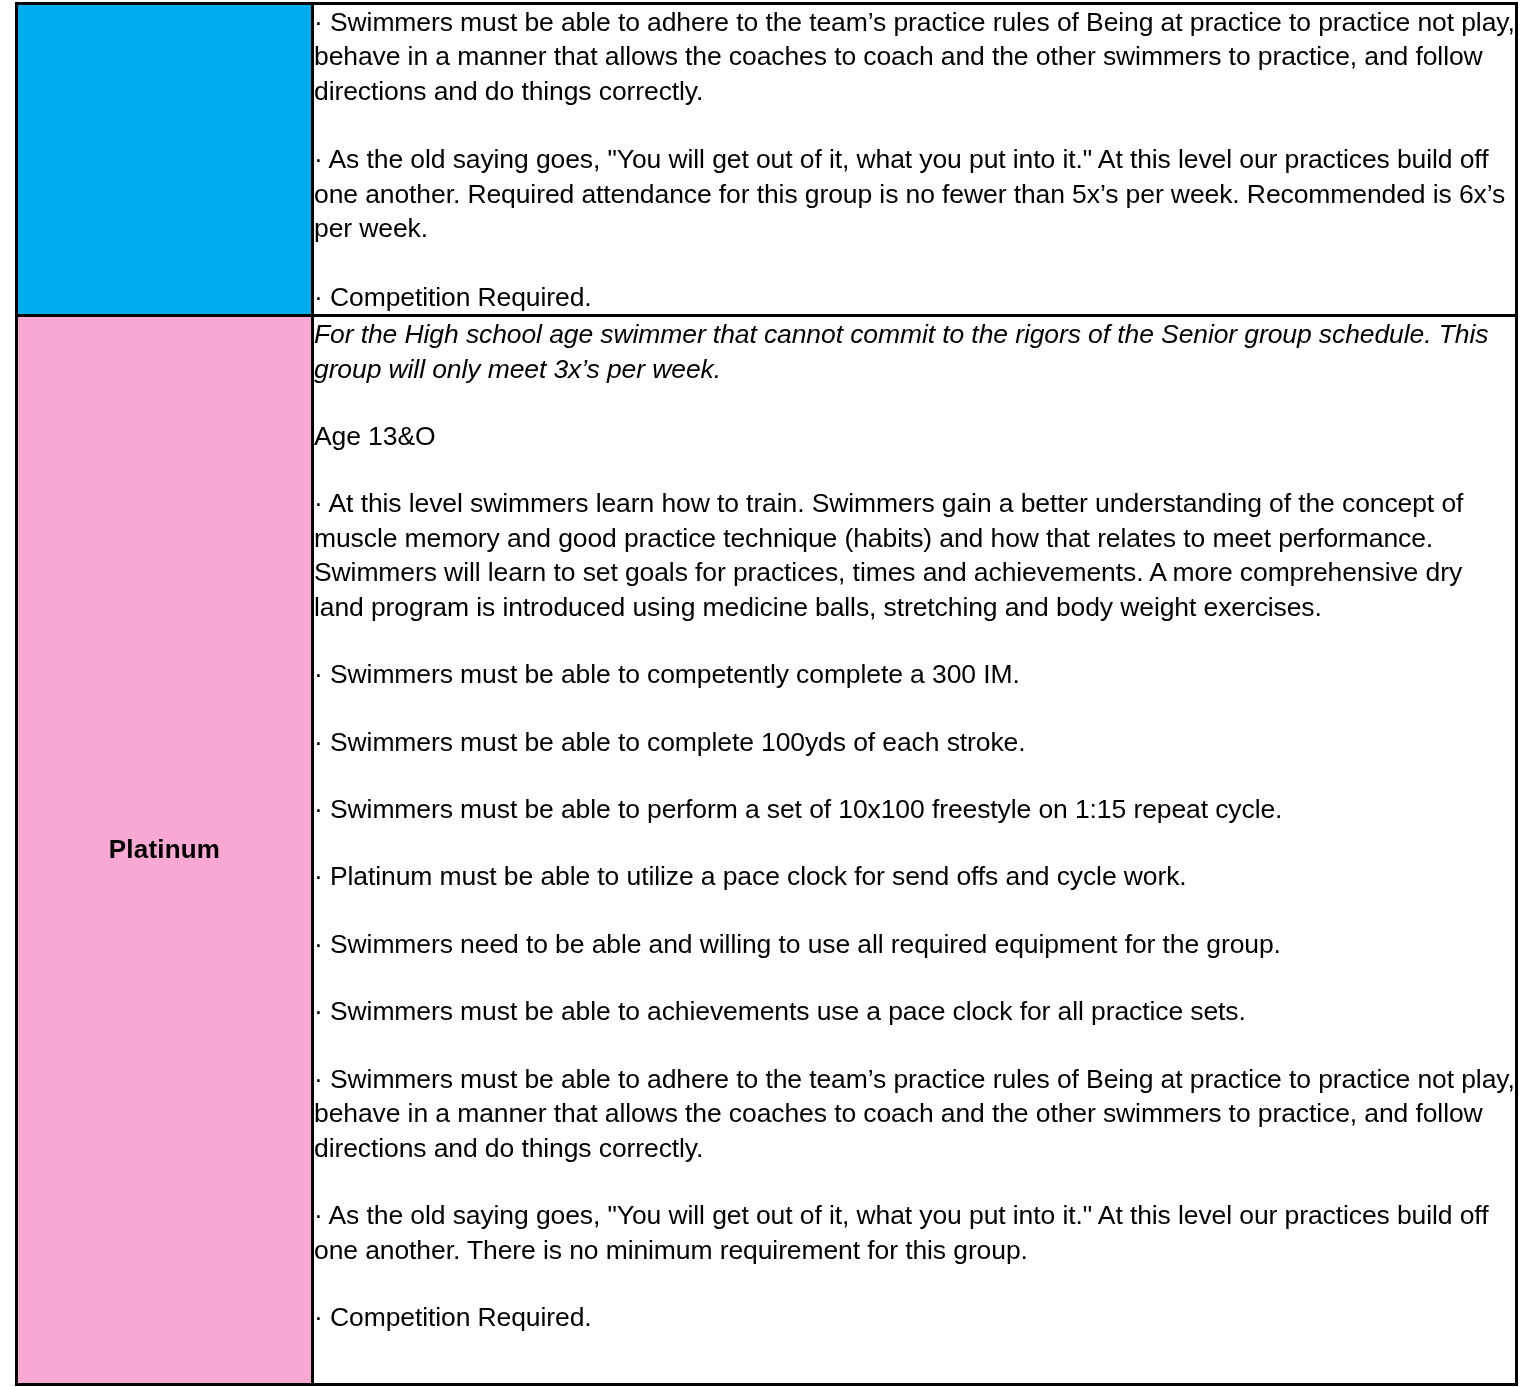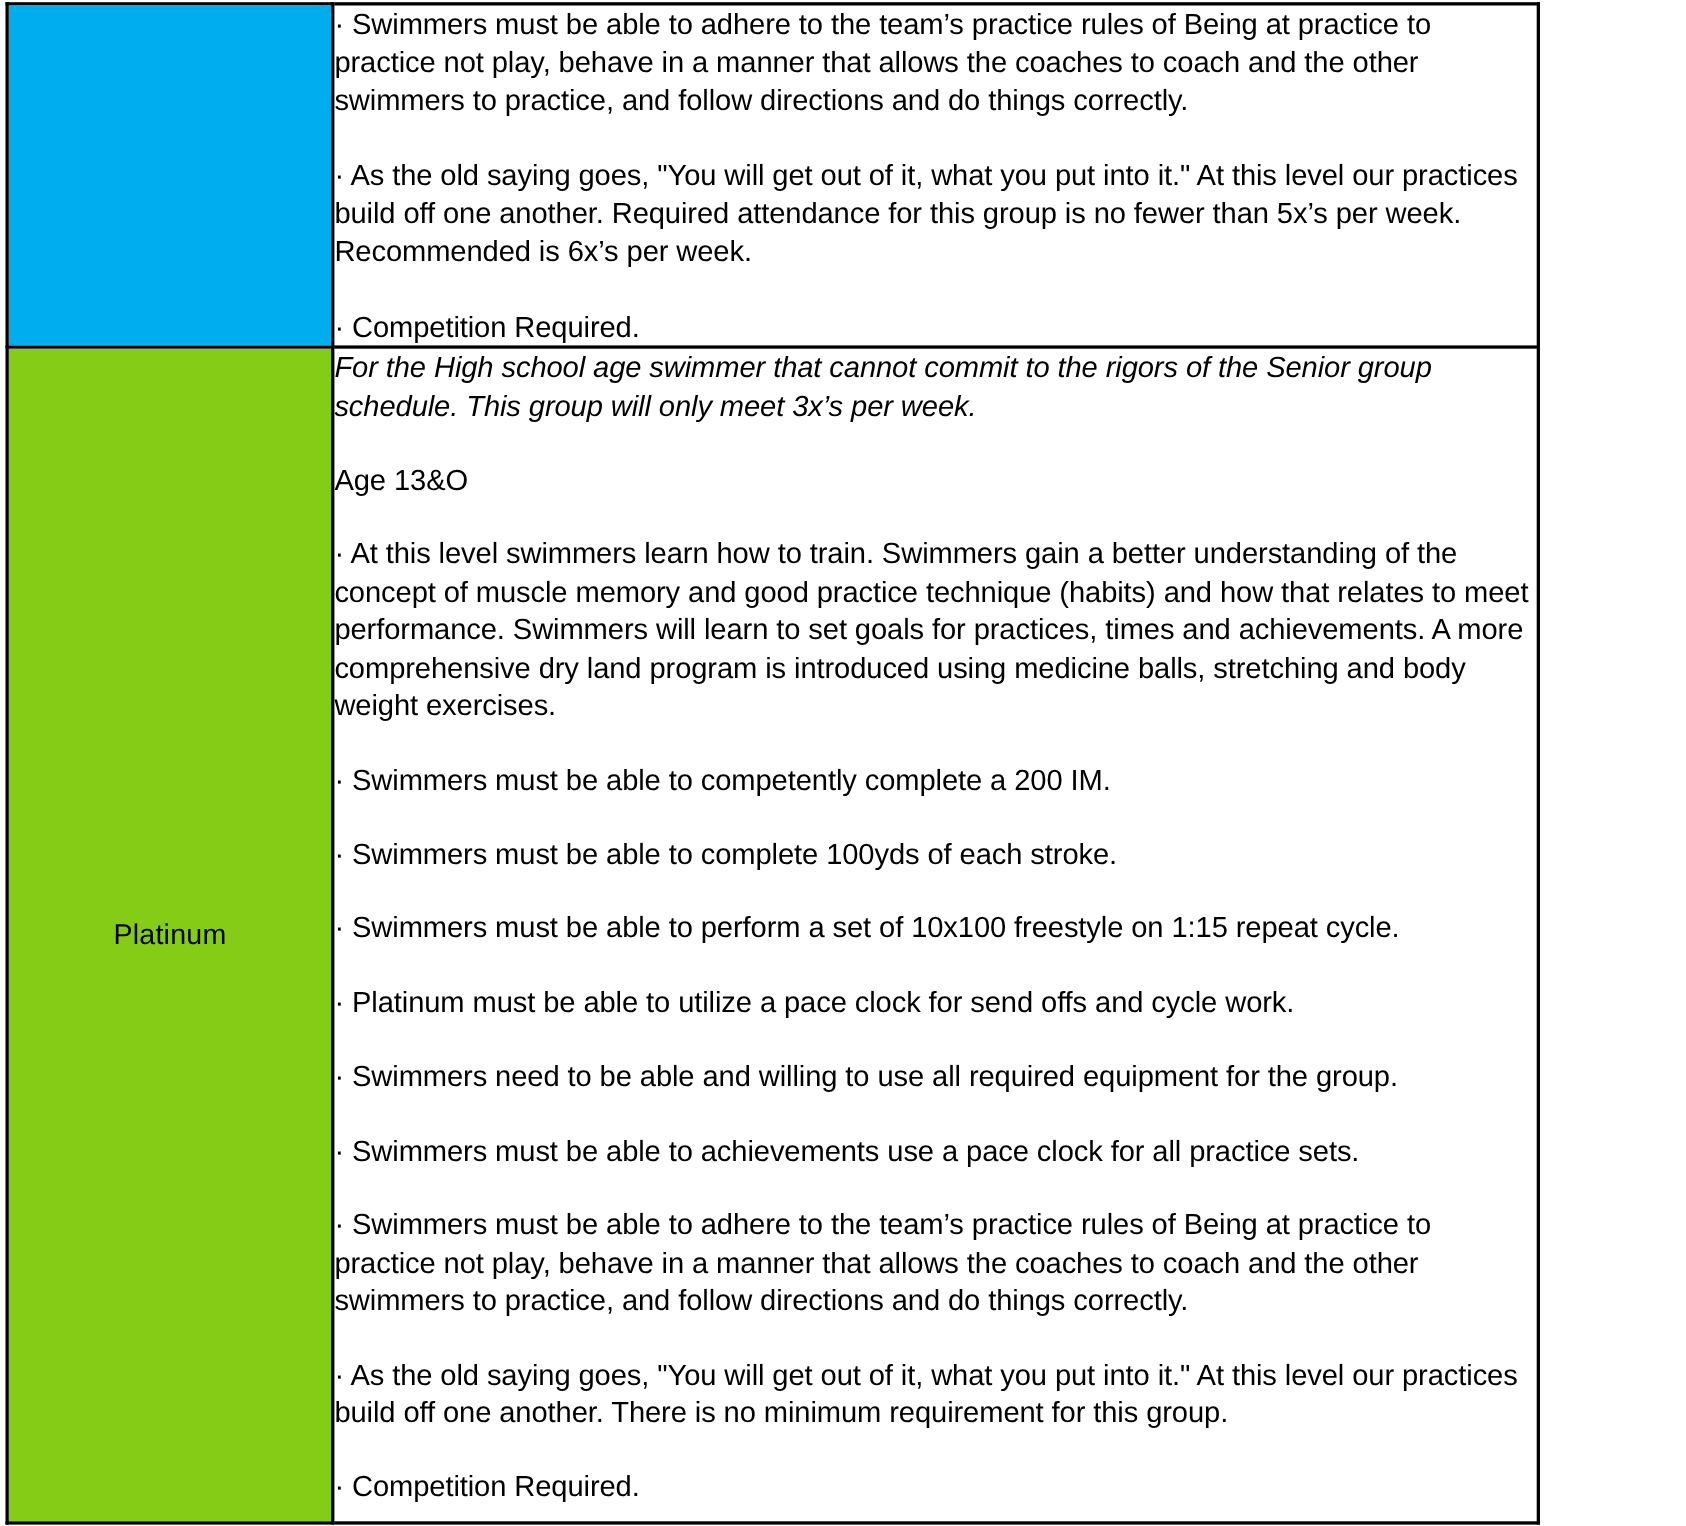--- a/index.html
+++ b/index.html
@@ -19,23 +19,23 @@
   .page {
     position: relative;
     width: 1533px;
     height: 1387px;
     background: #ffffff;
   }
 
   
   .levels-table {
     position: absolute;
-    left: 5px;
+    left: 15px;
     top: 2px;
-    width: 1395px;          
+    width: 1503px;          
     border-collapse: collapse;
     table-layout: fixed;
   }
 
   .levels-table td {
     border: 3px solid #000000;
     padding: 0;
     vertical-align: top;
   }
 
@@ -104,30 +104,30 @@
           </div>
         </td>
         <td class="col-body row-intro cell-top">
           <p class="para bullet">· Swimmers must be able to adhere to the team’s practice rules of Being at practice to practice not play, behave in a manner that allows the coaches to coach and the other swimmers to practice, and follow directions and do things correctly.</p>
           <p class="para bullet">· As the old saying goes, "You will get out of it, what you put into it." At this level our practices build off one another. Required attendance for this group is no fewer than 5x’s per week. Recommended is 6x’s per week.</p>
           <p class="para bullet">· Competition Required.</p>
         </td>
       </tr>
 
       <tr>
-        <td class="col-swatch cell-bottom" id="swatch-2" style="background: #84cc16;">
+        <td class="col-swatch cell-bottom" id="swatch-2" style="background: #f9a8d4; font-weight: bold;">
           <div class="swatch-inner">
             <div class="swatch-label">Platinum</div>
           </div>
         </td>
         <td class="col-body row-platinum cell-bottom">
           <p class="para italic">For the High school age swimmer that cannot commit to the rigors of the Senior group schedule. This group will only meet 3x’s per week.</p>
           <p class="para">Age 13&amp;O</p>
           <p class="para bullet">· At this level swimmers learn how to train. Swimmers gain a better understanding of the concept of muscle memory and good practice technique (habits) and how that relates to meet performance. Swimmers will learn to set goals for practices, times and achievements. A more comprehensive dry land program is introduced using medicine balls, stretching and body weight exercises.</p>
-          <p class="para bullet">· Swimmers must be able to competently complete a 200 IM.</p>
+          <p class="para bullet">· Swimmers must be able to competently complete a 300 IM.</p>
           <p class="para bullet">· Swimmers must be able to complete 100yds of each stroke.</p>
           <p class="para bullet">· Swimmers must be able to perform a set of 10x100 freestyle on 1:15 repeat cycle.</p>
           <p class="para bullet">· Platinum must be able to utilize a pace clock for send offs and cycle work.</p>
           <p class="para bullet">· Swimmers need to be able and willing to use all required equipment for the group.</p>
           <p class="para bullet">· Swimmers must be able to achievements use a pace clock for all practice sets.</p>
           <p class="para bullet">· Swimmers must be able to adhere to the team’s practice rules of Being at practice to practice not play, behave in a manner that allows the coaches to coach and the other swimmers to practice, and follow directions and do things correctly.</p>
           <p class="para bullet">· As the old saying goes, "You will get out of it, what you put into it." At this level our practices build off one another. There is no minimum requirement for this group.</p>
           <p class="para bullet">· Competition Required.</p>
         </td>
       </tr>

